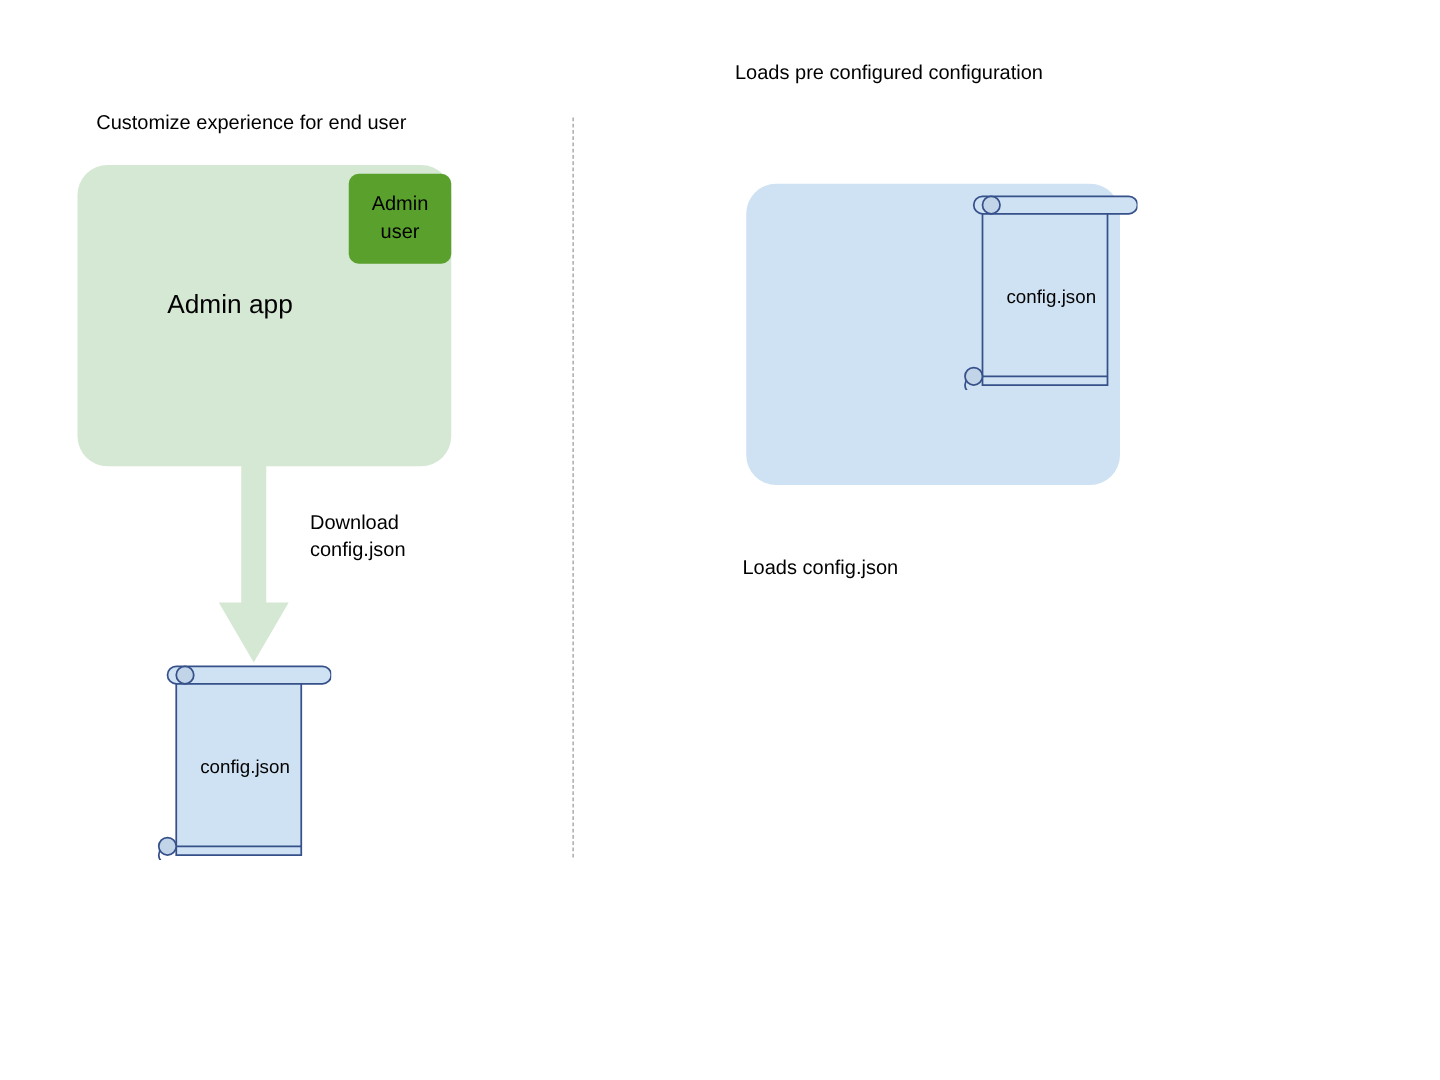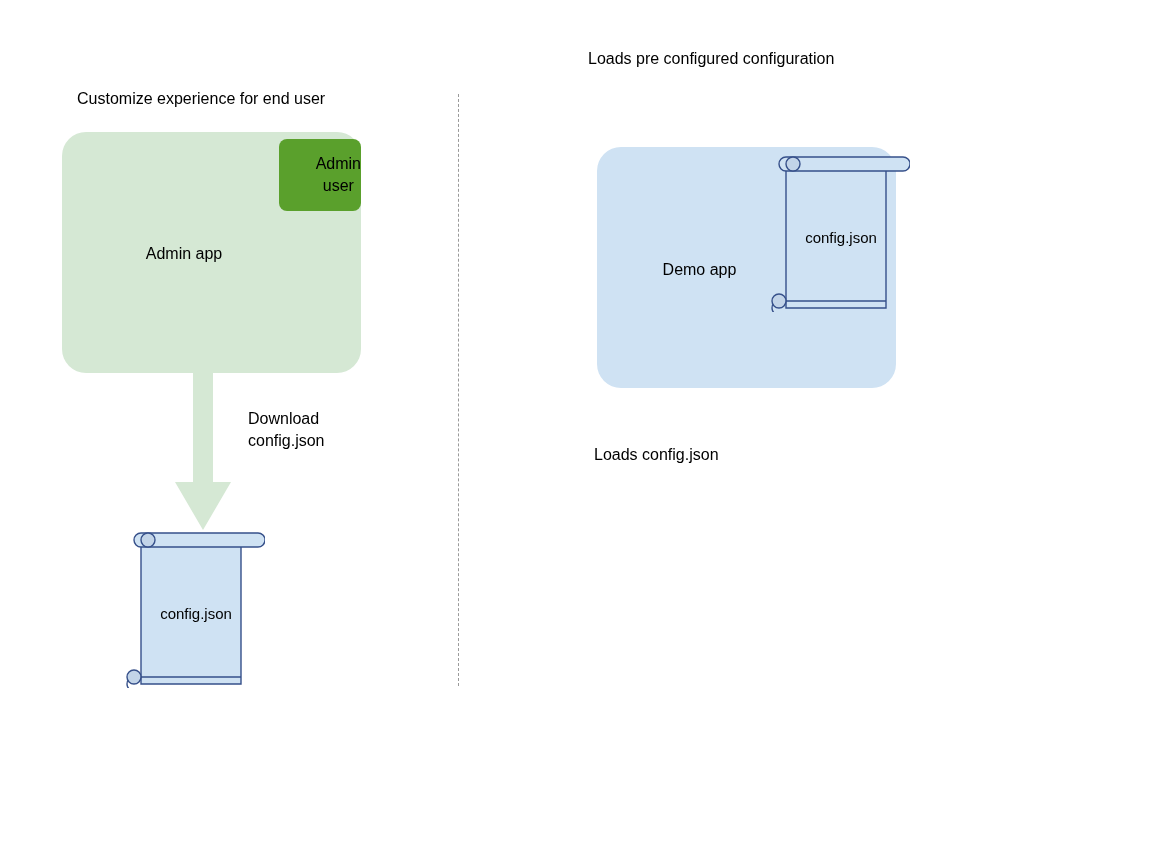--- a/index.html
+++ b/index.html
@@ -32,36 +32,36 @@
   #admin-app-card {
     left: 62px;
     top: 132px;
     width: 299px;
     height: 241px;
     background: #d5e8d4;
     border-radius: 24px;
   }
   #admin-app-label {
     left: 62px;
-    top: 243px;
+    top: 233px;
     width: 244px;
     text-align: center;
-    font-size: 16px;
+    font-size: 21px;
     line-height: 21px;
   }
   #admin-panel-box {
     left: 279px;
     top: 139px;
     width: 82px;
     height: 72px;
     background: #5aa02c;
     border-radius: 8px;
     display: flex;
     align-items: center;
-    justify-content: flex-end;
+    justify-content: center;
   }
   #admin-panel-box .txt {
     font-size: 16px;
     line-height: 22px;
     text-align: center;
     color: #000;
   }
 
   
   #download-arrow {
@@ -188,21 +188,20 @@
       <ellipse cx="28" cy="12" rx="7" ry="7" fill="#c2d4e8" stroke="#36508a" stroke-width="1.4"></ellipse>
 
       <path d="M121,149 L14,149 A7,7 0 0 0 14,163 L121,163" fill="none" stroke="#36508a" stroke-width="1.4"></path>
       <ellipse cx="14" cy="149" rx="7" ry="7" fill="#c2d4e8" stroke="#36508a" stroke-width="1.4"></ellipse>
     </svg>
   </div>
   <div class="abs" id="left-scroll-label">config.json</div>
 
   <div class="abs" id="demo-app-card"></div>
 
-  <div class="abs" id="demo-app-label">Demo app</div>
 
   <div class="abs scroll-doc" id="right-scroll">
     <svg width="145" height="160" viewBox="0 0 145 160">
       <path d="M21,12 L121,12 L121,156 L21,156 Z" fill="#cfe2f3" stroke="#36508a" stroke-width="1.4"></path>
       <path d="M21,5 L138,5 A7,7 0 0 1 138,19 L21,19 A7,7 0 0 1 21,5 Z" fill="#cfe2f3" stroke="#36508a" stroke-width="1.4"></path>
       <ellipse cx="28" cy="12" rx="7" ry="7" fill="#c2d4e8" stroke="#36508a" stroke-width="1.4"></ellipse>
       <path d="M121,149 L14,149 A7,7 0 0 0 14,163 L121,163" fill="none" stroke="#36508a" stroke-width="1.4"></path>
       <ellipse cx="14" cy="149" rx="7" ry="7" fill="#c2d4e8" stroke="#36508a" stroke-width="1.4"></ellipse>
     </svg>
   </div>

